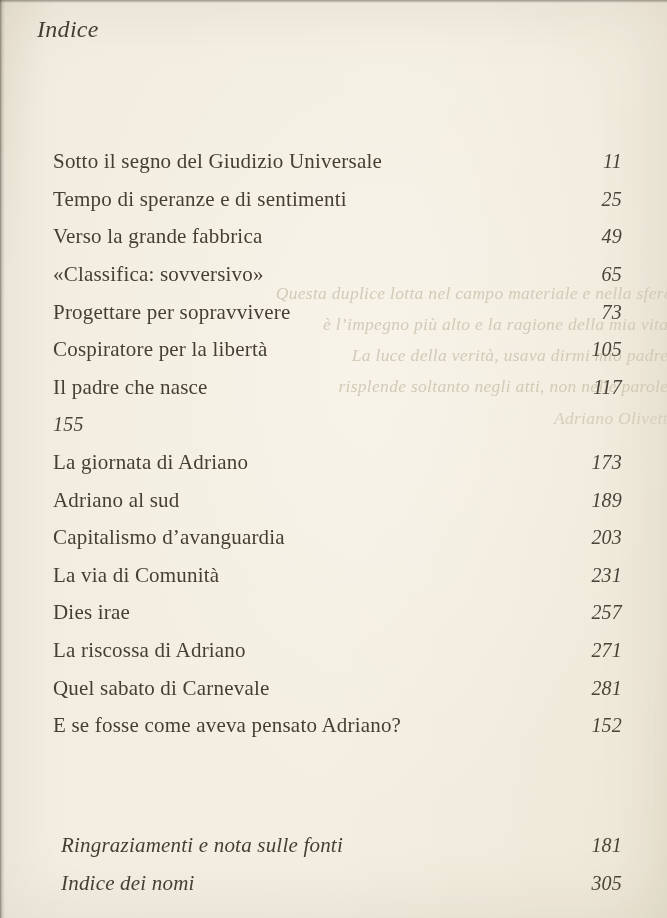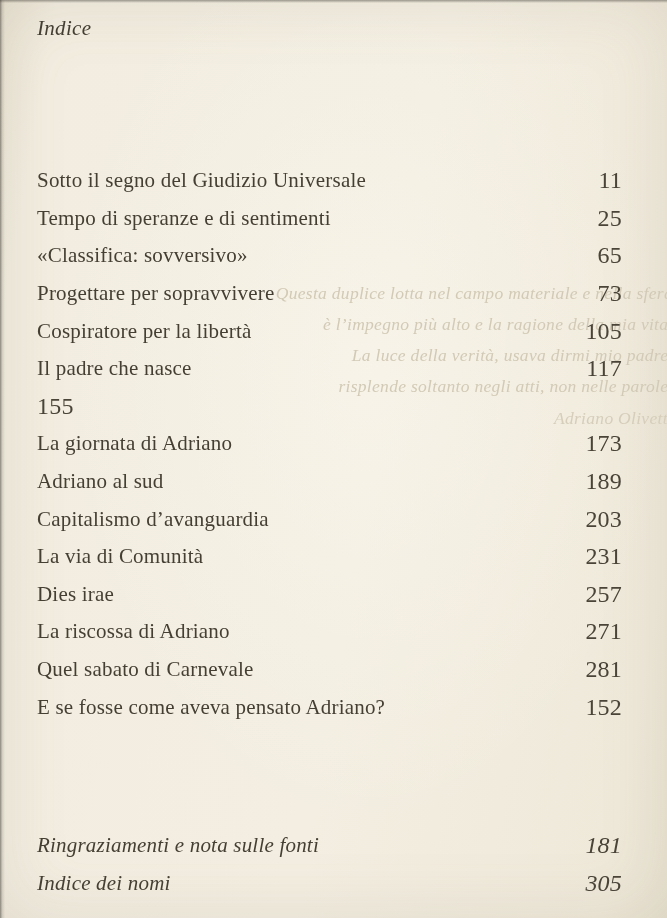--- a/index.html
+++ b/index.html
@@ -24,21 +24,21 @@
     pointer-events: none;
   }
   .edge-top {
     position: absolute; left: 0; top: 0; right: 0; height: 3px;
     background: linear-gradient(180deg, rgba(74,71,62,0.5), rgba(0,0,0,0));
     pointer-events: none;
   }
   .page-title {
     position: absolute; left: 37px; top: 16px;
     font-style: italic;
-    font-size: 21px;
+    font-size: 24px;
     letter-spacing: 0.3px;
     color: #433d32;
   }
   
   .showthrough {
     position: absolute;
     top: 278px; right: -6px; left: 180px;
     text-align: right;
     z-index: 1;
     font-style: italic;
@@ -48,36 +48,37 @@
     letter-spacing: 0.3px;
     filter: blur(0.5px);
     pointer-events: none;
   }
   .showthrough .ghost-line:last-child { padding-top: 1px; color: #d6cebb; }
   
   .toc, .backmatter {
     position: absolute; left: 37px; right: 45px;
     z-index: 2;
   }
-  .toc { top: 162px; }
-  .backmatter { top: 827px; }
+  .toc { top: 143px; margin-left: 16px; }
+  .backmatter { top: 827px; margin-left: 24px; }
   .toc-row {
     height: 37.6px;
     display: flex;
     justify-content: space-between;
     align-items: center;
     font-size: 21px;
     color: #453f33;
     letter-spacing: 0.2px;
   }
   .toc-row .entry-label { white-space: nowrap; }
   .toc-row .entry-page {
-    font-size: 24px;
+    font-size: 20px;
     color: #4a4438;
     font-variant-numeric: oldstyle-nums;
+    font-style: italic;
   }
   .backmatter .toc-row { font-style: italic; }
 </style>
 </head>
 <body>
 
 <div class="page">
   <div class="edge-top"></div>
   <div class="edge-left"></div>
 
@@ -101,20 +102,24 @@
       <div class="toc-row">
         <span class="entry-label">Sotto il segno del Giudizio Universale</span>
         <span class="entry-page">11</span>
       </div>
 
       <div class="toc-row">
         <span class="entry-label">Tempo di speranze e di sentimenti</span>
         <span class="entry-page">25</span>
       </div>
 
+      <div class="toc-row">
+        <span class="entry-label">Verso la grande fabbrica</span>
+        <span class="entry-page">49</span>
+      </div>
 
       <div class="toc-row">
         <span class="entry-label">«Classifica: sovversivo»</span>
         <span class="entry-page">65</span>
       </div>
 
       <div class="toc-row">
         <span class="entry-label">Progettare per sopravvivere</span>
         <span class="entry-page">73</span>
       </div>

